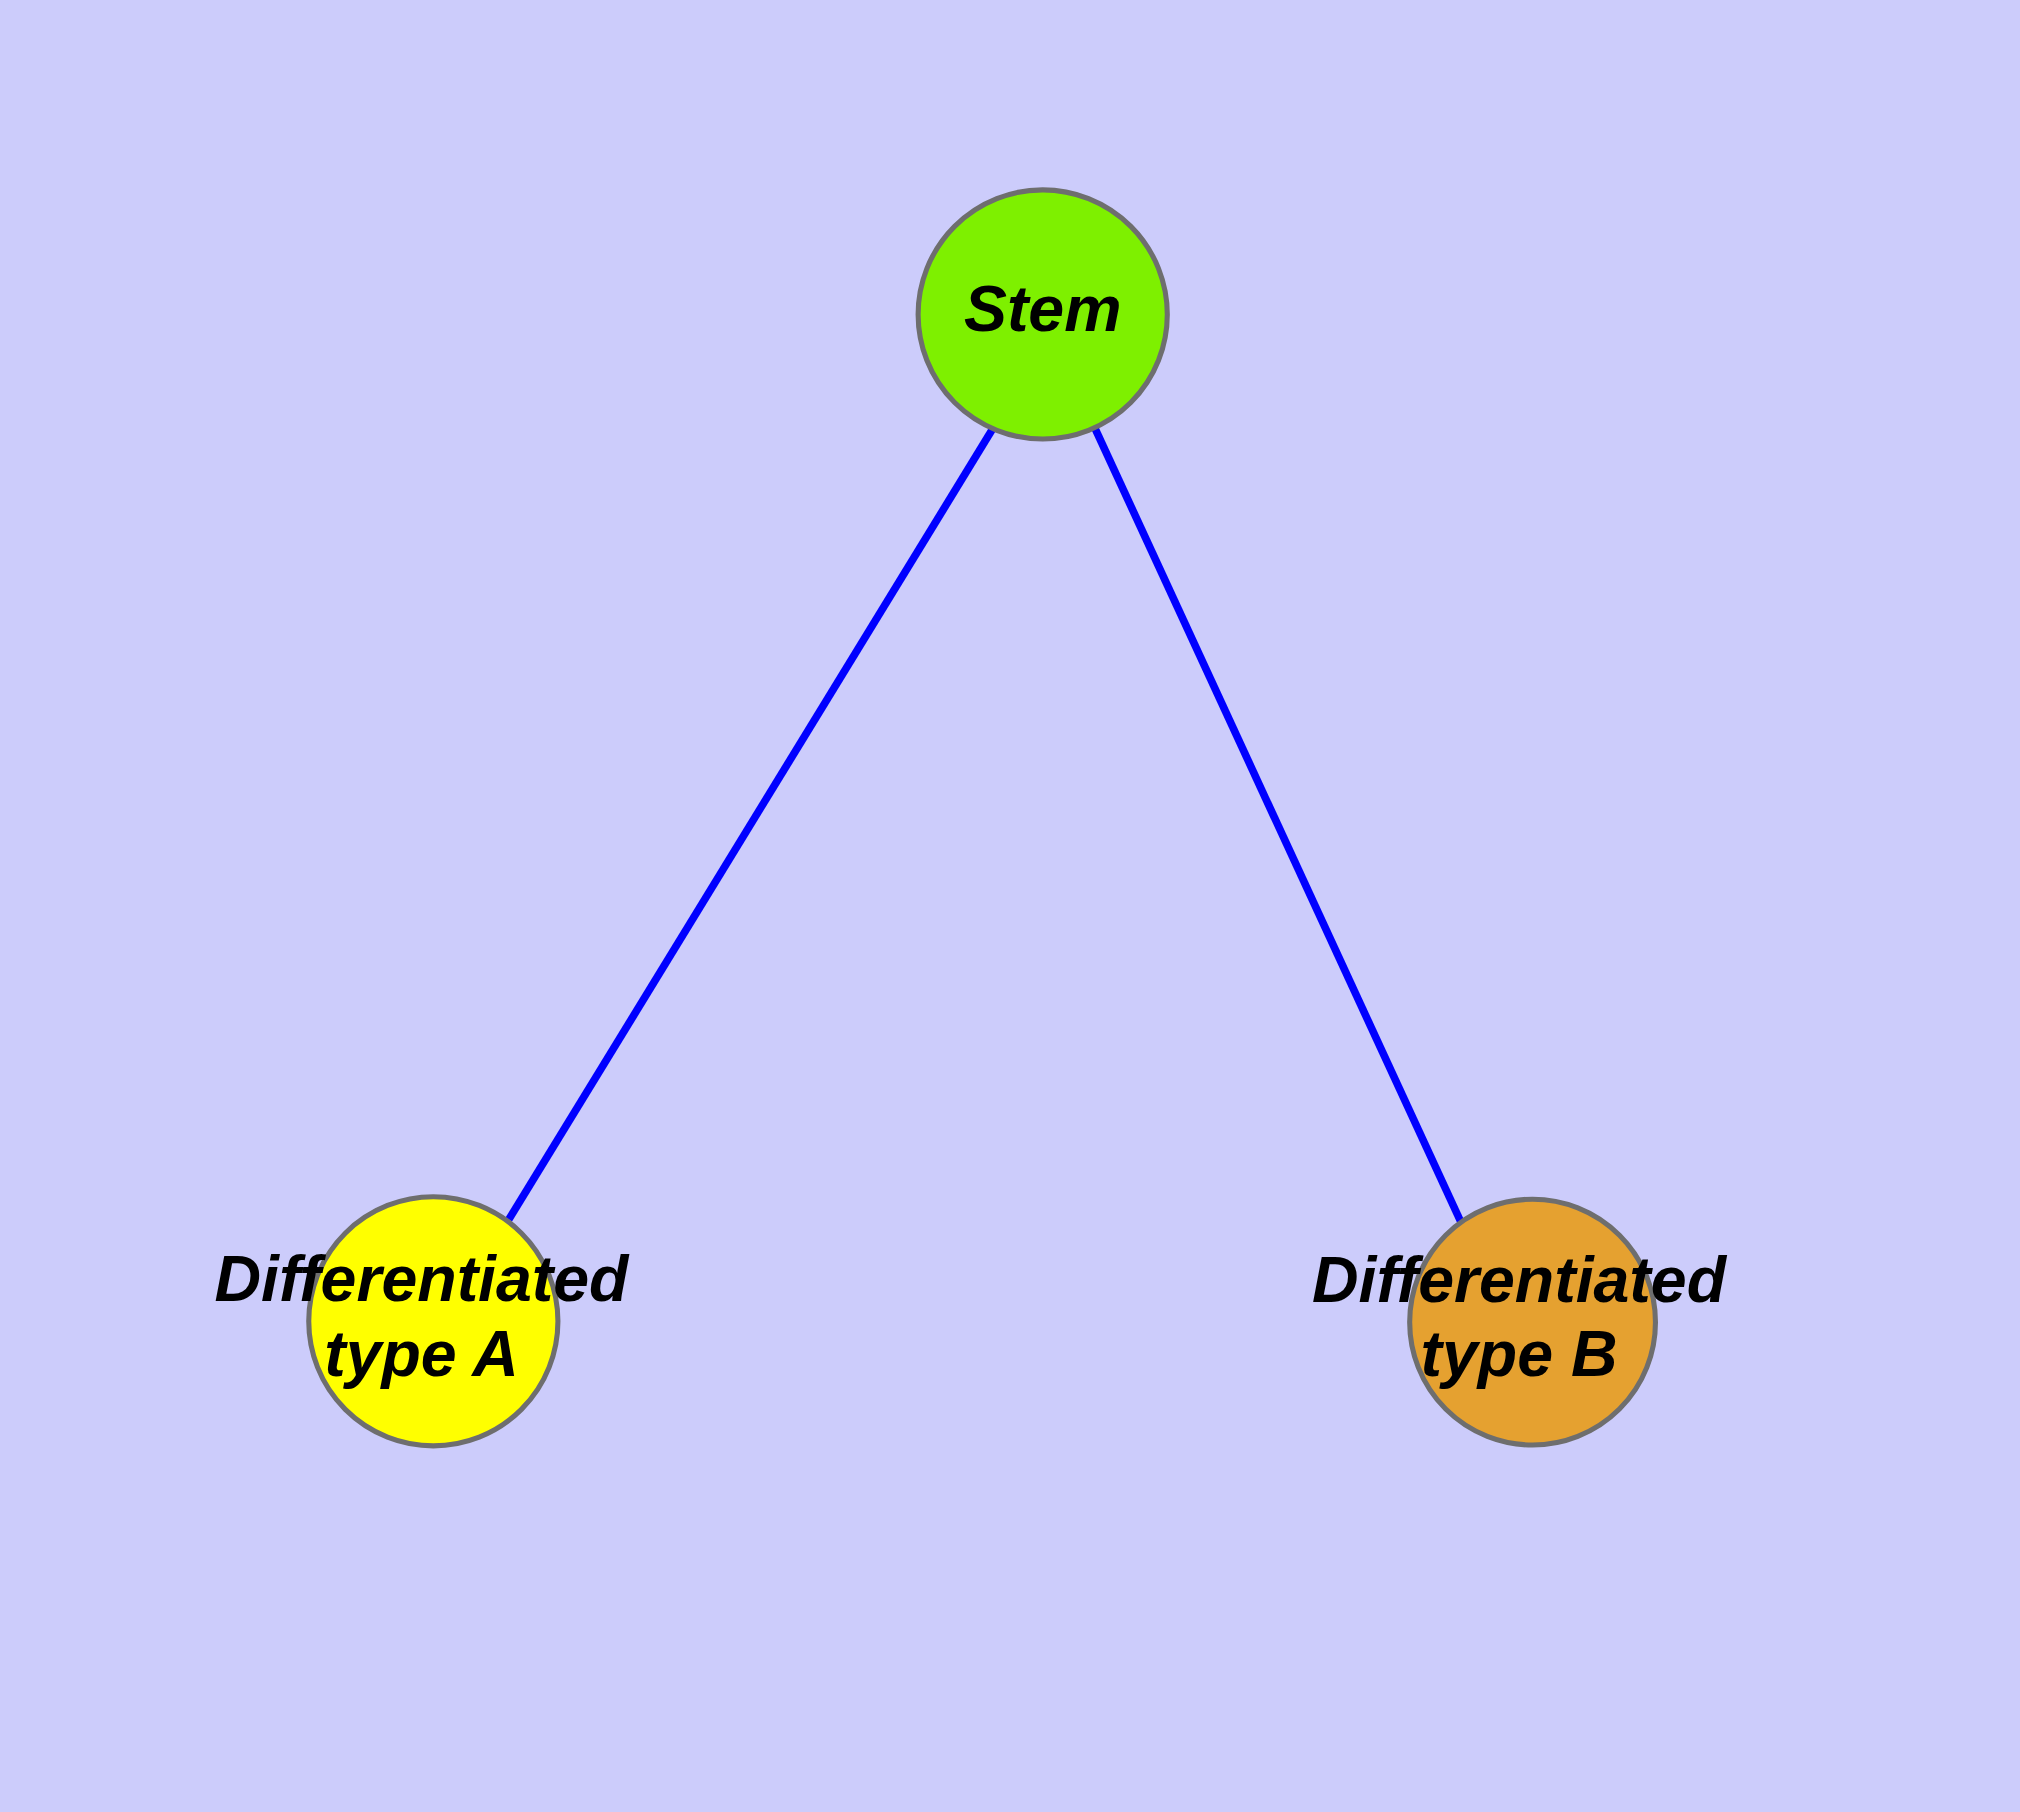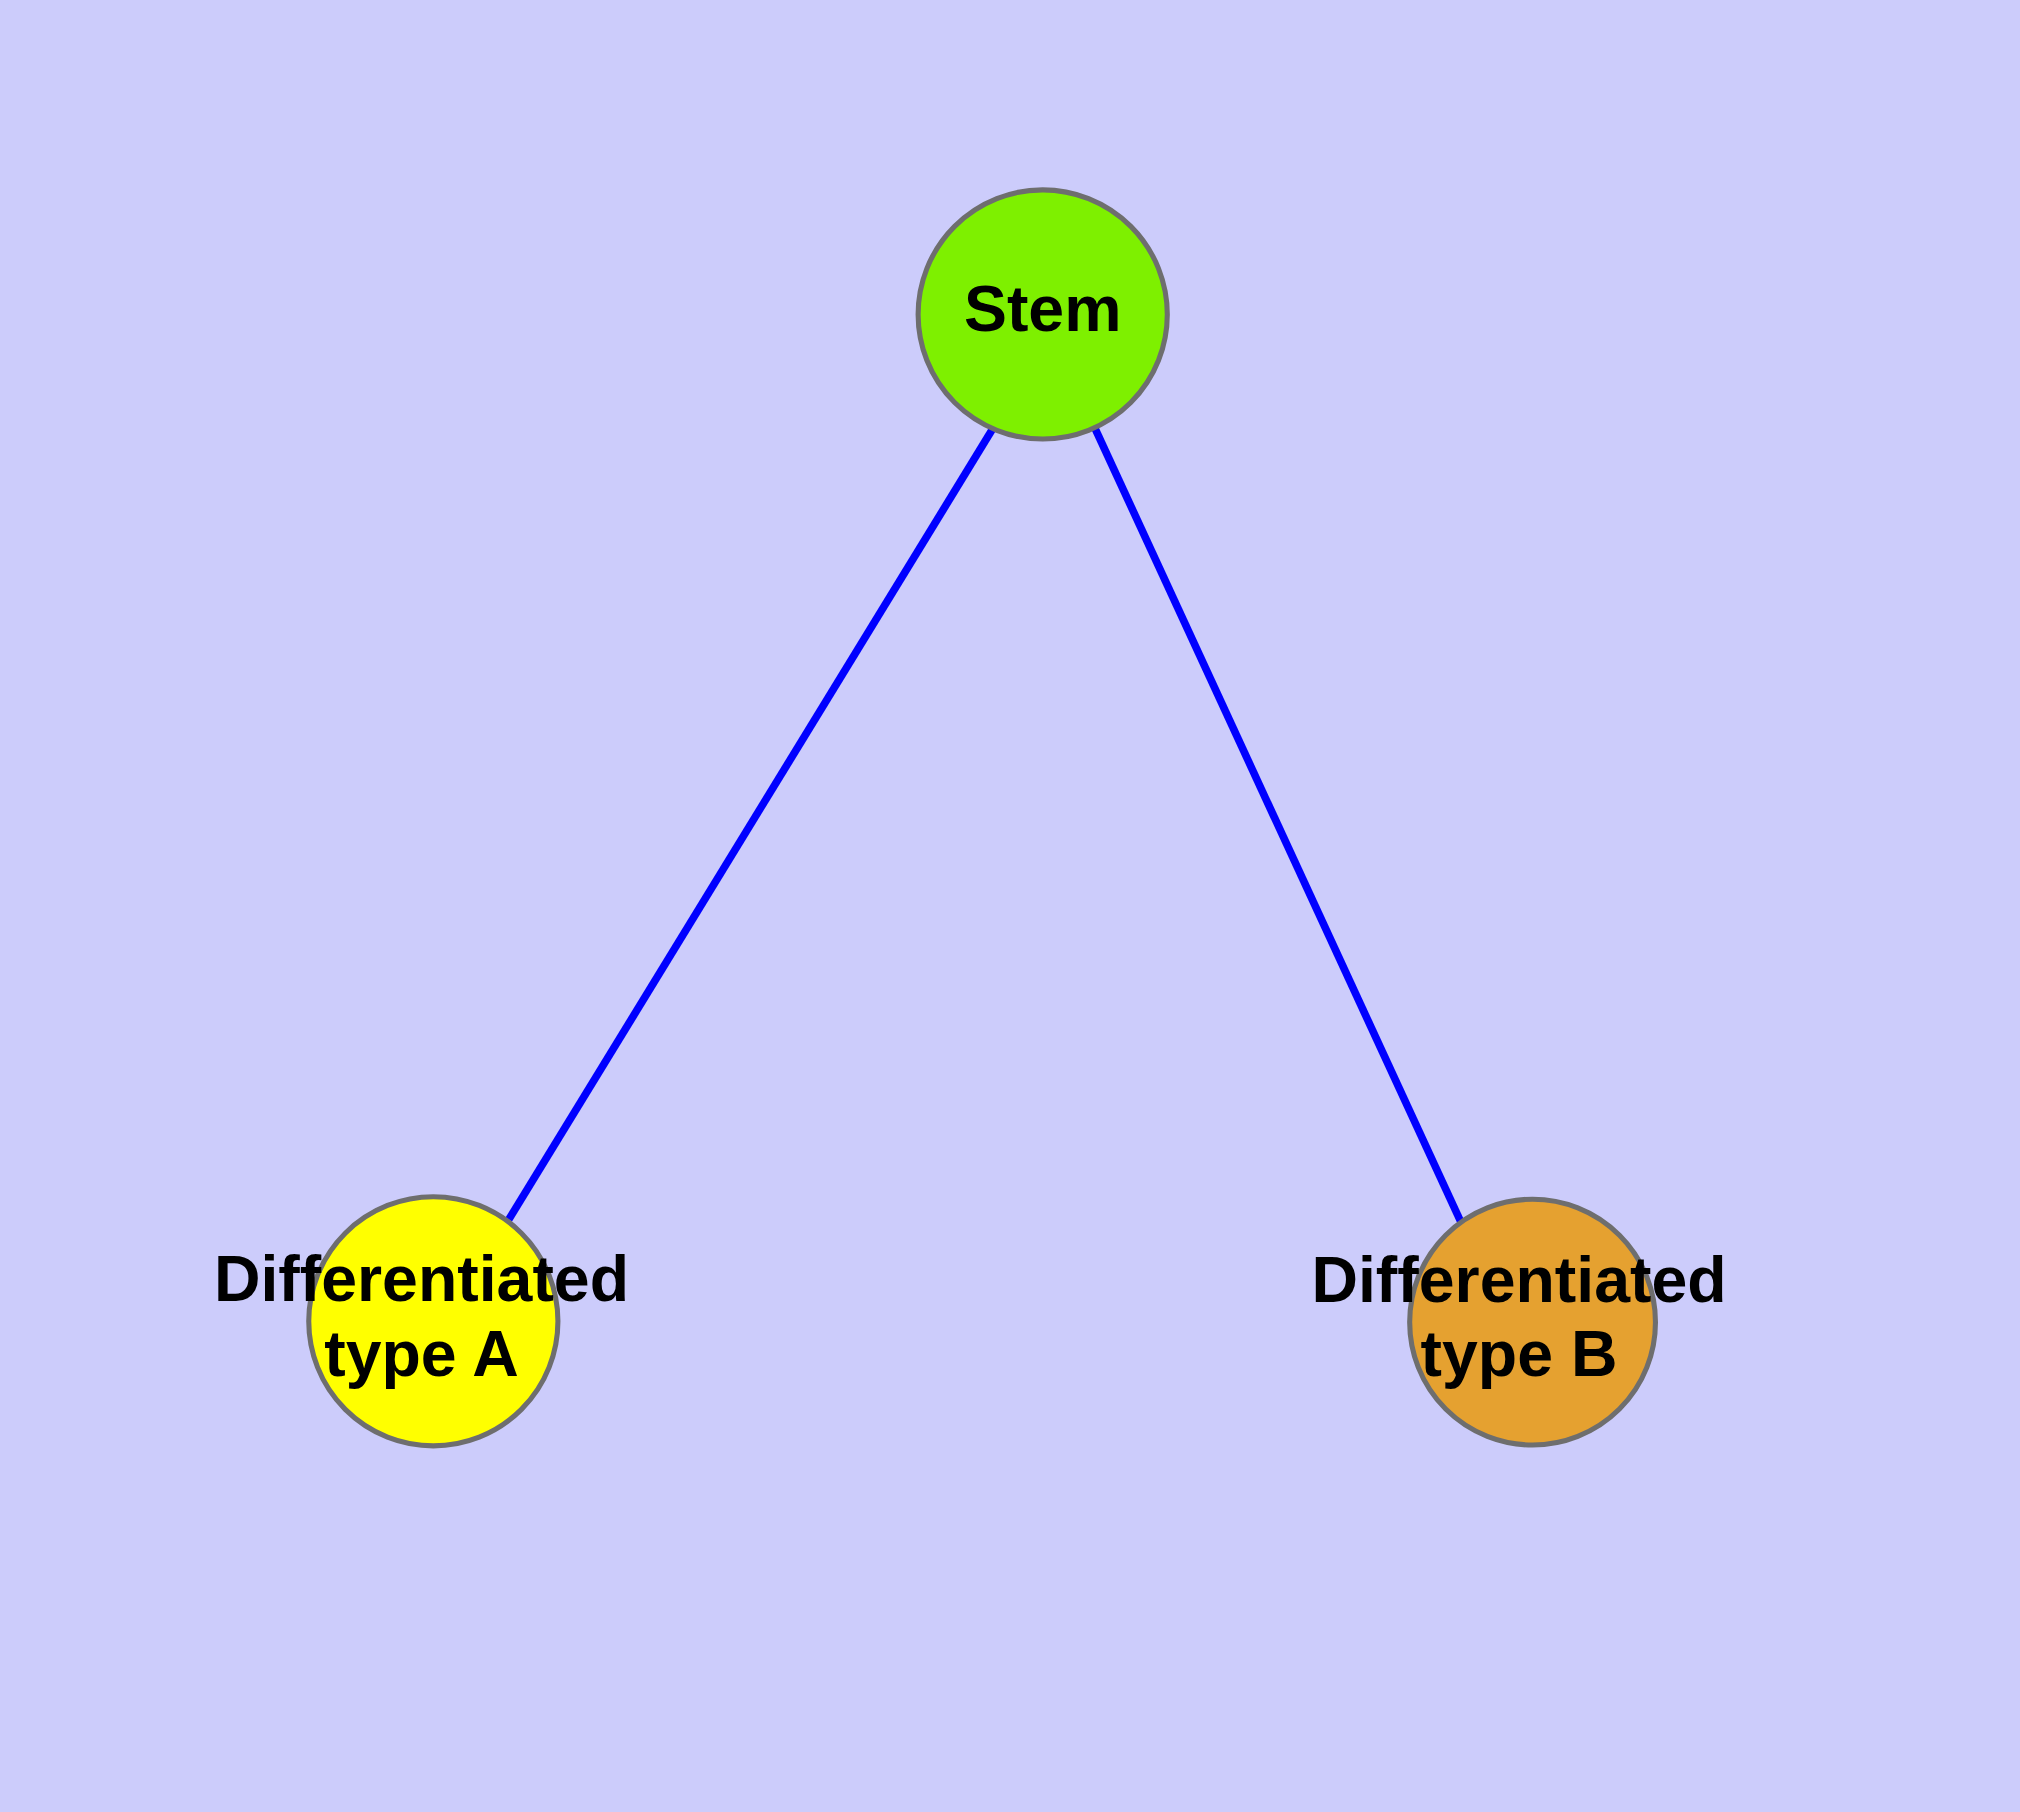--- a/index.html
+++ b/index.html
@@ -8,20 +8,21 @@
     padding: 0;
     background: #ccccfb;
   }
   #canvas {
     position: relative;
     width: 2021px;
     height: 1812px;
     background: #ccccfb;
     overflow: hidden;
     font-family: "Liberation Sans", "DejaVu Sans", sans-serif;
+    font-style: italic;
   }
   #graph-svg {
     position: absolute;
     left: 0;
     top: 0;
     width: 2021px;
     height: 1812px;
     display: block;
   }
   .node-label {

